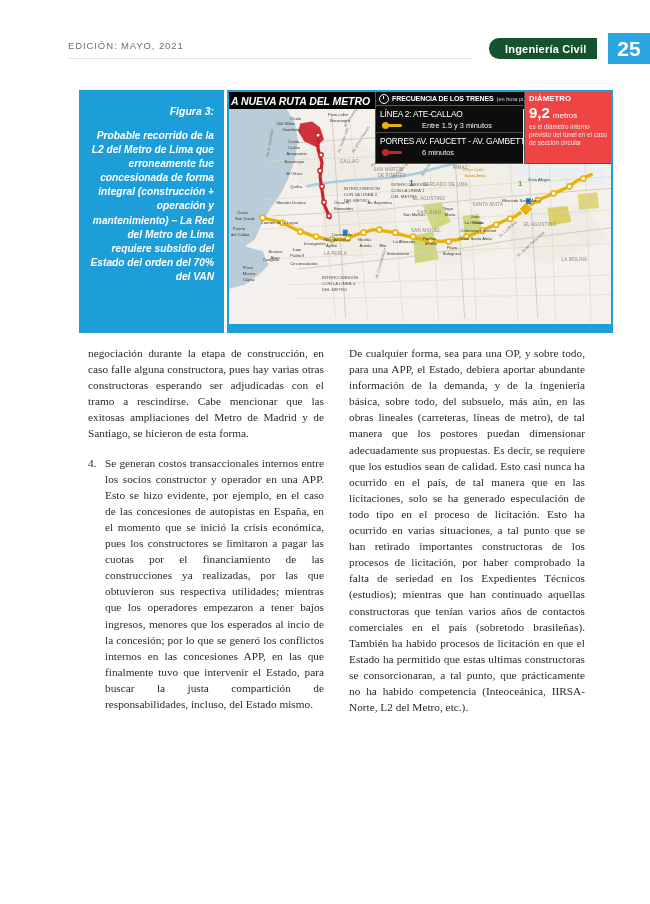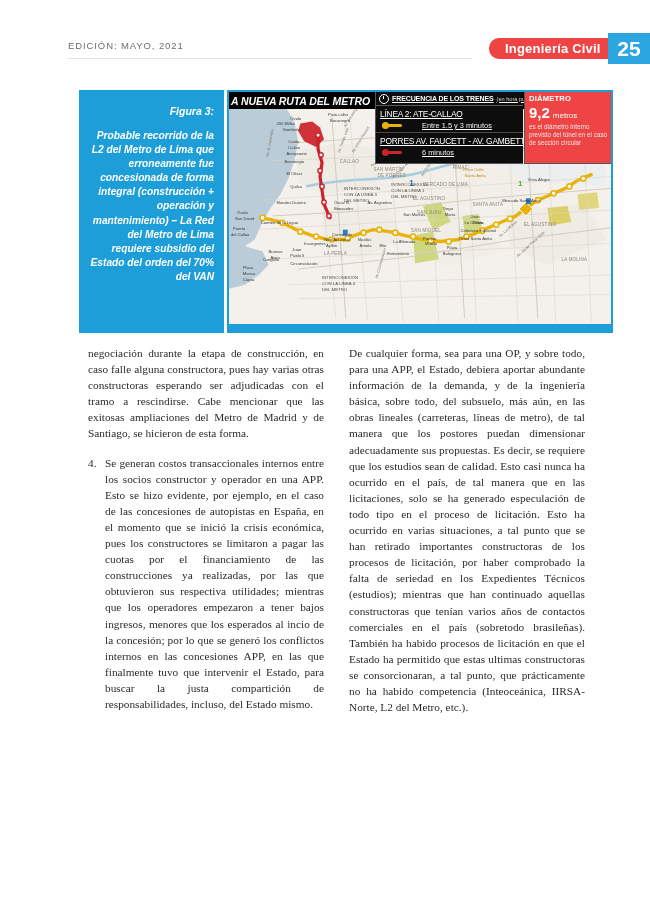--- a/index.html
+++ b/index.html
@@ -39,28 +39,28 @@
     width: 404px;
     height: 1px;
     background: #e3e3e3;
   }
   .brand-tag {
     position: absolute;
     left: 489px;
     top: 38px;
     height: 21px;
     padding: 0 11px 0 16px;
-    background: #ef4444;
+    background: #14532d;
     border-radius: 10px 0 0 10px;
     display: flex;
     align-items: center;
     color: #ffffff;
     font-family: "Liberation Sans", sans-serif;
     font-weight: bold;
-    font-size: 13px;
+    font-size: 11px;
     letter-spacing: 0.2px;
     white-space: nowrap;
   }
   .page-number-box {
     position: absolute;
     left: 608px;
     top: 33px;
     width: 42px;
     height: 31px;
     background: #2ba6e0;
@@ -144,21 +144,20 @@
     position: absolute;
     left: 146px;
     top: 0px;
     width: 148px;
     height: 72px;
     background: #0d0d0d;
     border-left: 1px solid #555;
     border-bottom: 1px solid #555;
     box-sizing: border-box;
     color: #fff;
-    text-decoration: underline;
   }
   .legend-head {
     display: flex;
     align-items: center;
     gap: 3px;
     height: 13px;
     padding: 0 3px;
     border-bottom: 1px solid #5a5a5a;
     white-space: nowrap;
   }

